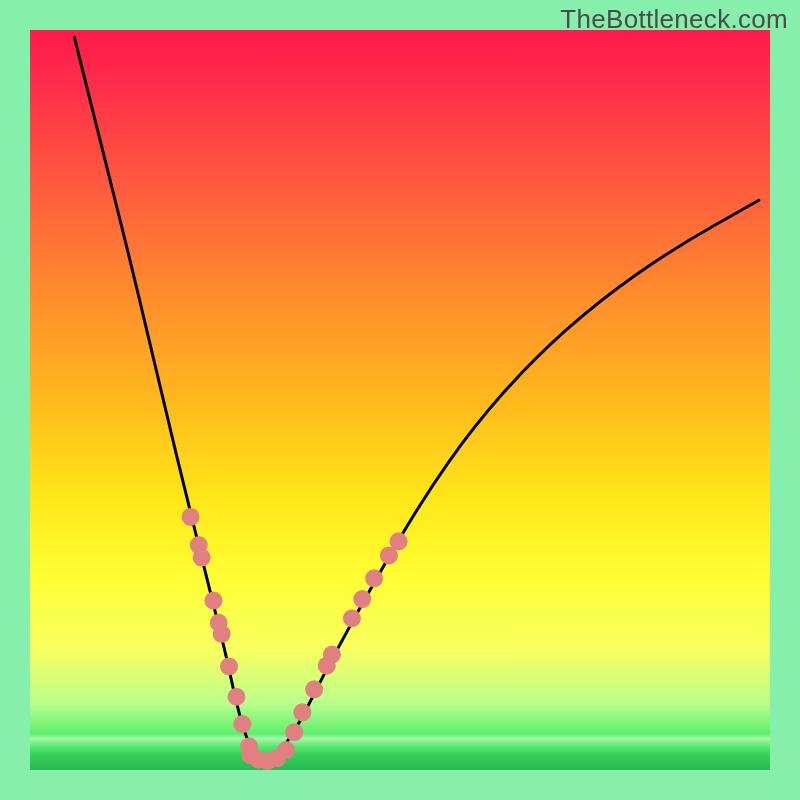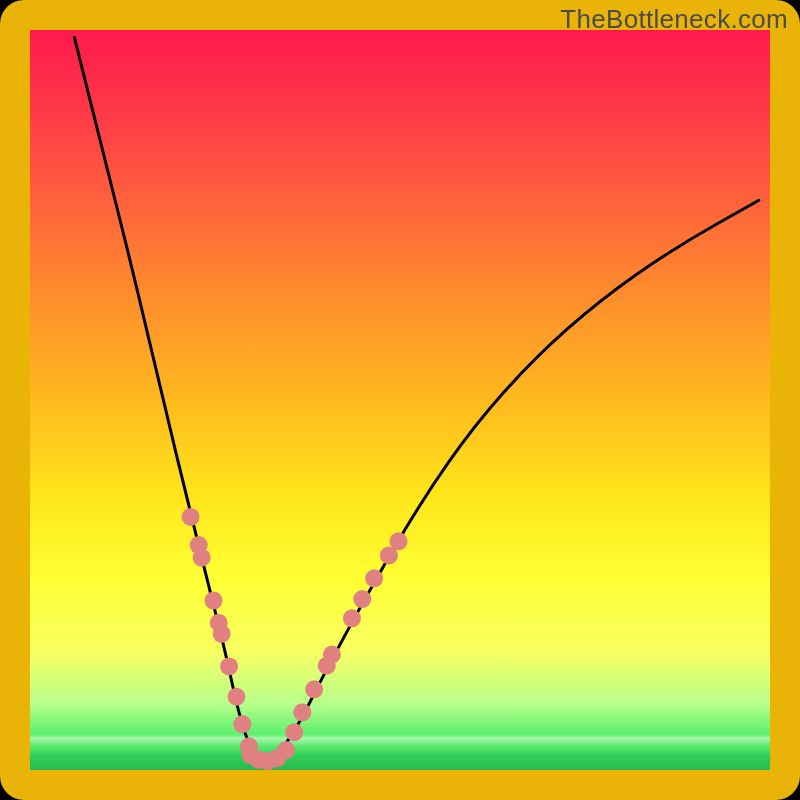--- a/index.html
+++ b/index.html
@@ -8,22 +8,21 @@
     width: 800px;
     height: 800px;
     overflow: hidden;
     background: #000;
     font-family: Arial, Helvetica, sans-serif;
   }
   .frame {
     position: relative;
     width: 800px;
     height: 800px;
-    background: #eab308;
-    border-radius: 24px;
+    background: #86efac;
   }
   .plot-area {
     position: absolute;
     left: 30px;
     top: 30px;
     width: 740px;
     height: 740px;
     background: linear-gradient(to bottom,
       #ff1a4b 0%,
       #ff2f4a 8%,

